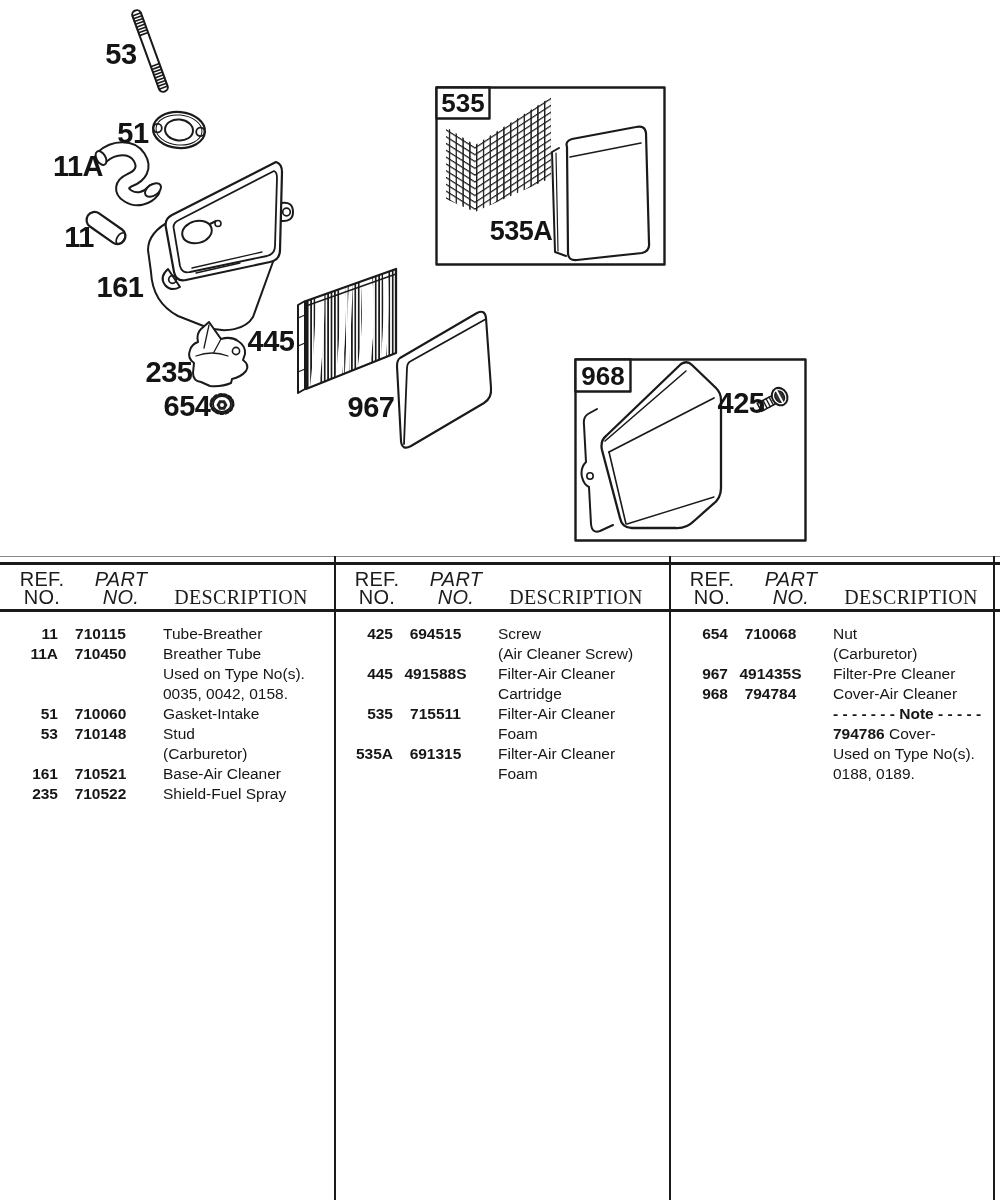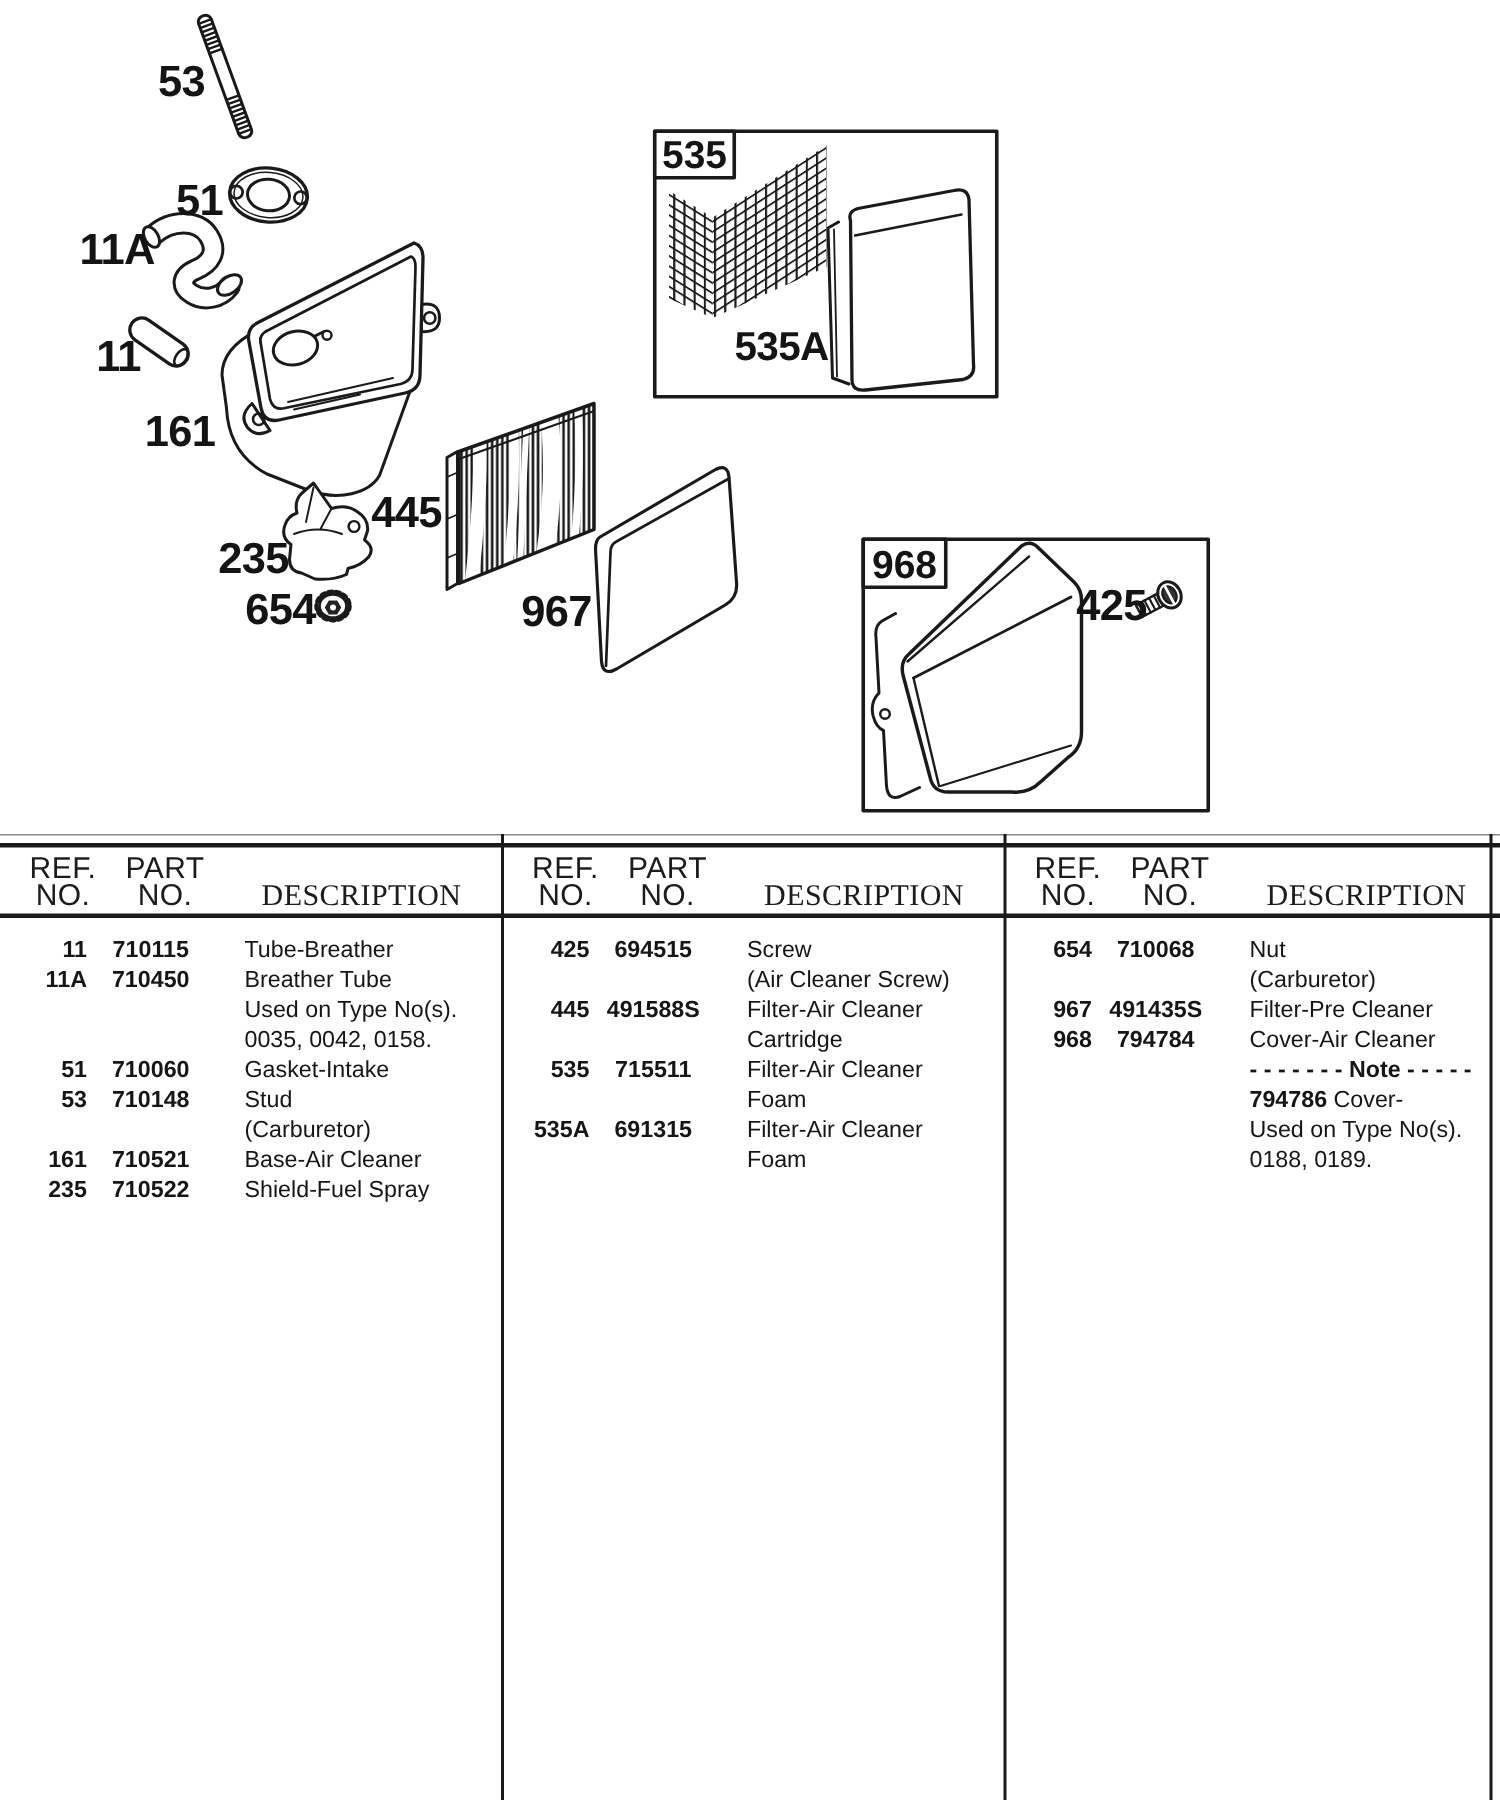--- a/index.html
+++ b/index.html
@@ -10,21 +10,21 @@
   svg text { font-family:"Liberation Sans", sans-serif; }
   .dlabel { font-weight:700; font-size:29px; fill:#141414; letter-spacing:-0.5px; }
   .boxlabel { font-weight:700; font-size:26px; fill:#141414; }
 
   .hline, .vline { position:absolute; background:#1a1a1a; }
   .hline.thin { background:#8a8a8a; }
 
   .col { position:absolute; top:566px; width:335px; height:46px; }
   .hdr { position:absolute; font-size:20px; line-height:18px; text-align:center; color:#1c1c1c; letter-spacing:0.3px; }
   .hdr-ref  { left:6px;  width:72px; top:4px; }
-  .hdr-part { left:68px; width:84px; top:4px; }
+  .hdr-part { left:79px; width:84px; top:4px;font-style:italic; }
   .hdr-desc { left:155px; width:172px; top:22px;font-family:Liberation Serif, serif; }
 
   .rows { position:absolute; width:330px; font-size:15.5px; }
   .trow { display:flex; line-height:20px; white-space:nowrap; }
   .c-ref  { width:58px; text-align:right; font-weight:700; flex:none; }
   .c-part { width:85px; text-align:center; font-weight:700; flex:none; }
   .c-desc { padding-left:20px; flex:none; }
   .b { font-weight:700; }
 </style>
 </head>

